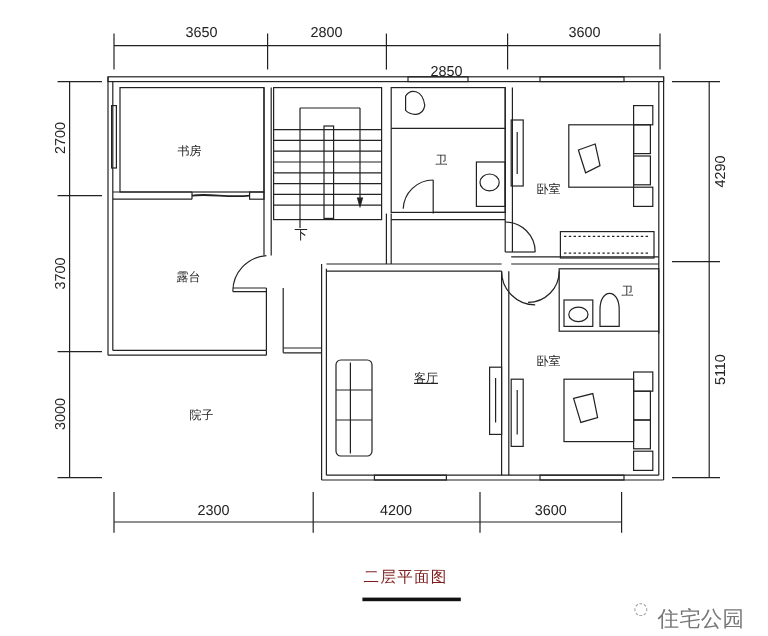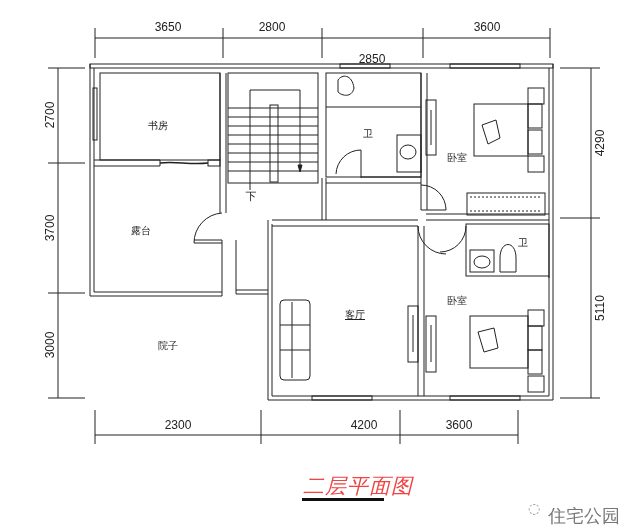--- a/index.html
+++ b/index.html
@@ -1,21 +1,21 @@
 <!DOCTYPE html>
 <html><head>
 <meta charset="utf-8">
 <style>
   html,body{margin:0;padding:0;background:#fff;}
   body{width:640px;height:530px;position:relative;overflow:hidden;font-family:"DejaVu Sans",sans-serif;}
   #plan{position:absolute;left:0;top:0;width:640px;height:530px;}
   .lbl{position:absolute;font-size:10px;color:#222;white-space:nowrap;transform:translate(-50%,-50%);}
   .dim{position:absolute;font-family:"Liberation Sans",sans-serif;font-size:12px;color:#222;white-space:nowrap;transform:translate(-50%,-50%);}
   .vdim{transform:translate(-50%,-50%) rotate(-90deg);}
-  .title{position:absolute;left:303px;top:472px;font-size:21px;color:#ef4444;letter-spacing:1px;font-style:italic;}
+  .title{position:absolute;left:303px;top:472px;font-size:13px;color:#7f1d1d;letter-spacing:1px;}
   .title-bar{position:absolute;left:302px;top:498px;width:82px;height:3px;background:#111;}
   .wm{position:absolute;left:548px;top:504px;font-size:18px;color:#777;}
   .wm-icon{position:absolute;left:528px;top:500px;font-size:14px;color:#999;}
 </style>
 </head>
 <body>
 
 <svg id="plan" viewBox="0 0 640 530" xmlns="http://www.w3.org/2000/svg">
   <g stroke="#222" stroke-width="1" fill="none">
 
@@ -177,32 +177,32 @@
     </g>
   </g>
 </svg>
 
 <div class="dim" style="left:168px;top:27px;">3650</div>
 <div class="dim" style="left:272px;top:27px;text-align:right;">2800</div>
 <div class="dim" style="left:372px;top:27px;margin-top:32px;">2850</div>
 <div class="dim" style="left:487px;top:27px;">3600</div>
 
 <div class="dim" style="left:178px;top:425px;">2300</div>
-<div class="dim" style="left:330px;top:425px;margin-left:34px;">4200</div>
+<div class="dim" style="left:330px;top:425px;">4200</div>
 <div class="dim" style="left:459px;top:425px;">3600</div>
 
 <div class="dim vdim" style="left:50px;top:115px;">2700</div>
 <div class="dim vdim" style="left:50px;top:228px;">3700</div>
 <div class="dim vdim" style="left:50px;top:345px;">3000</div>
 
 <div class="dim vdim" style="left:600px;top:143px;">4290</div>
 <div class="dim vdim" style="left:600px;top:308px;">5110</div>
 
 <div class="lbl" style="left:158px;top:126px;">书房</div>
-<div class="lbl" style="left:141px;top:231px;">露台</div>
+<div class="lbl" style="left:157px;top:231px;">露台</div>
 <div class="lbl" style="left:168px;top:336px;margin-top:10px;">院子</div>
 <div class="lbl" style="left:368px;top:134px;">卫</div>
 <div class="lbl" style="left:457px;top:158px;">卧室</div>
 <div class="lbl" style="left:523px;top:243px;">卫</div>
 <div class="lbl" style="left:457px;top:301px;">卧室</div>
 <div class="lbl" style="left:355px;top:315px;text-decoration:underline;">客厅</div>
 <div class="lbl" style="left:251px;top:196px;font-size:11px;">下</div>
 
 <div class="title">二层平面图</div>
 <div class="title-bar"></div>

